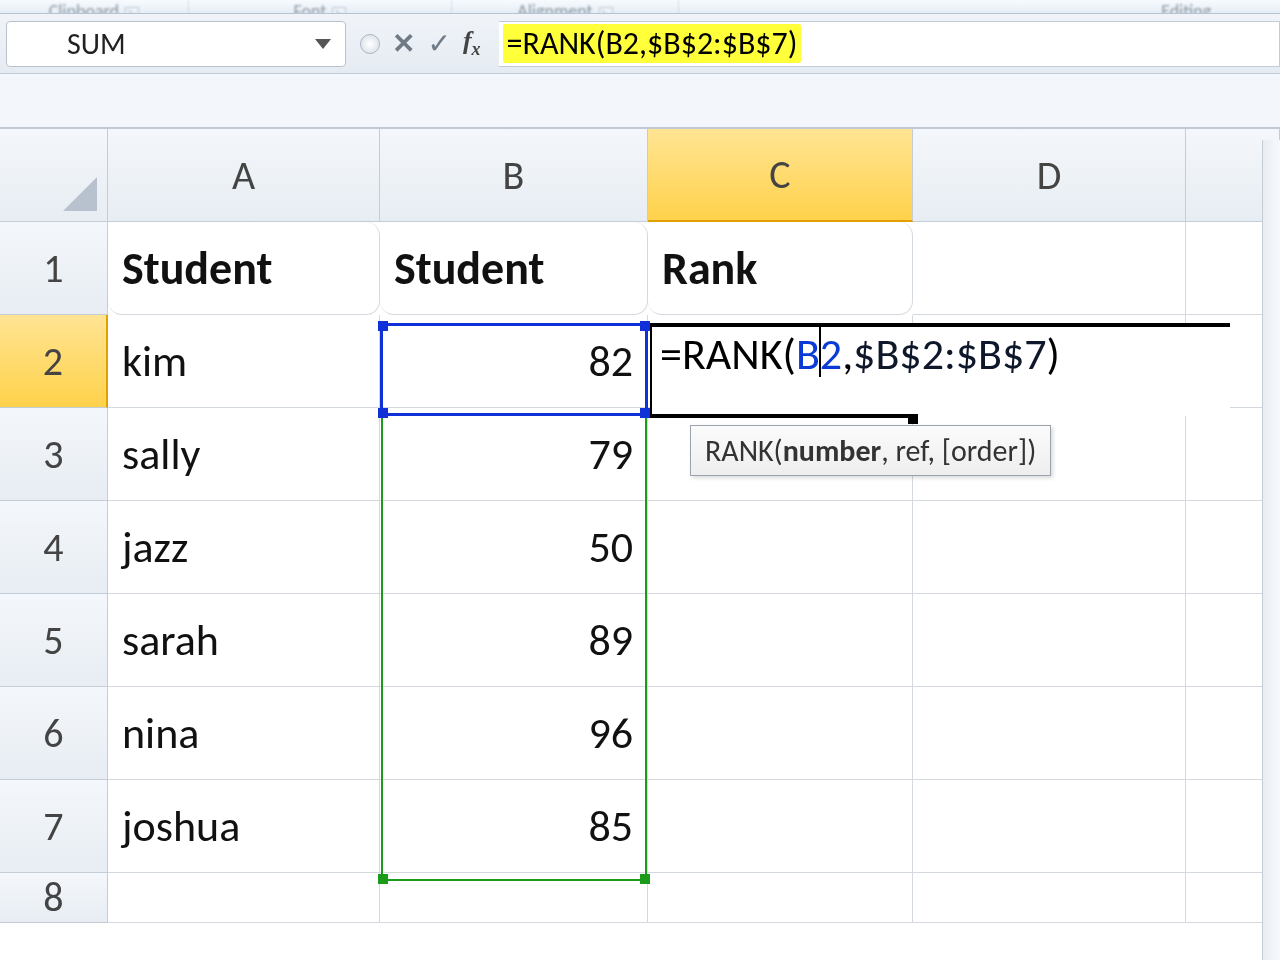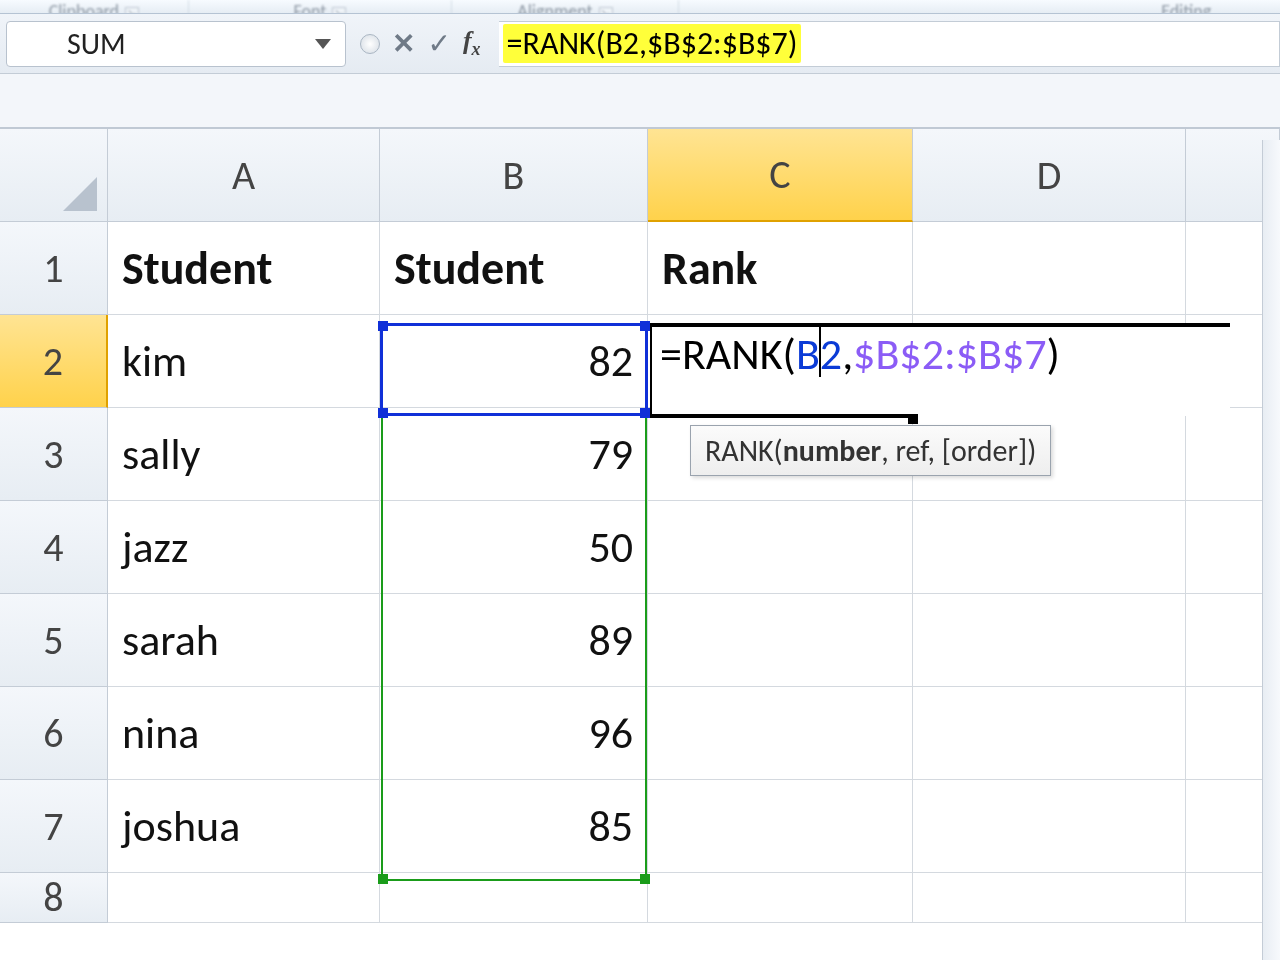--- a/index.html
+++ b/index.html
@@ -148,21 +148,21 @@
   .cell{
     border-right:1px solid #d4d9df;
     border-bottom:1px solid #d4d9df;
     padding:0 14px;
     display:flex;align-items:center;
     font-size:44px;
     color:#111;
     background:#fff;
     position:relative;
   }
-  .cell.bold{font-weight:700;font-size:46px;}
+  .cell.bold{font-weight:700;font-size:46px;border-radius:14px;}
   .cell.right{justify-content:flex-end;}
 
   
   .blue-sel{
     position:absolute;
     border:3px solid #1030d8;
     pointer-events:none;
     z-index:40;
   }
   .handle{
@@ -200,21 +200,21 @@
     position:absolute;
     height:4px;background:#000;
     z-index:61;
   }
   .edit-tick{
     position:absolute;
     width:10px;height:10px;background:#000;
     z-index:61;
   }
   .tok-blue{color:#0b3bd6;}
-  .tok-green{color:#8b5cf6;}
+  .tok-green{color:#0f172a;}
   .caret{
     display:inline-block;
     width:0;
     border-left:2px solid #000;
     height:50px;
     vertical-align:middle;
     margin:0 -1px;
   }
 
   .tooltip{

